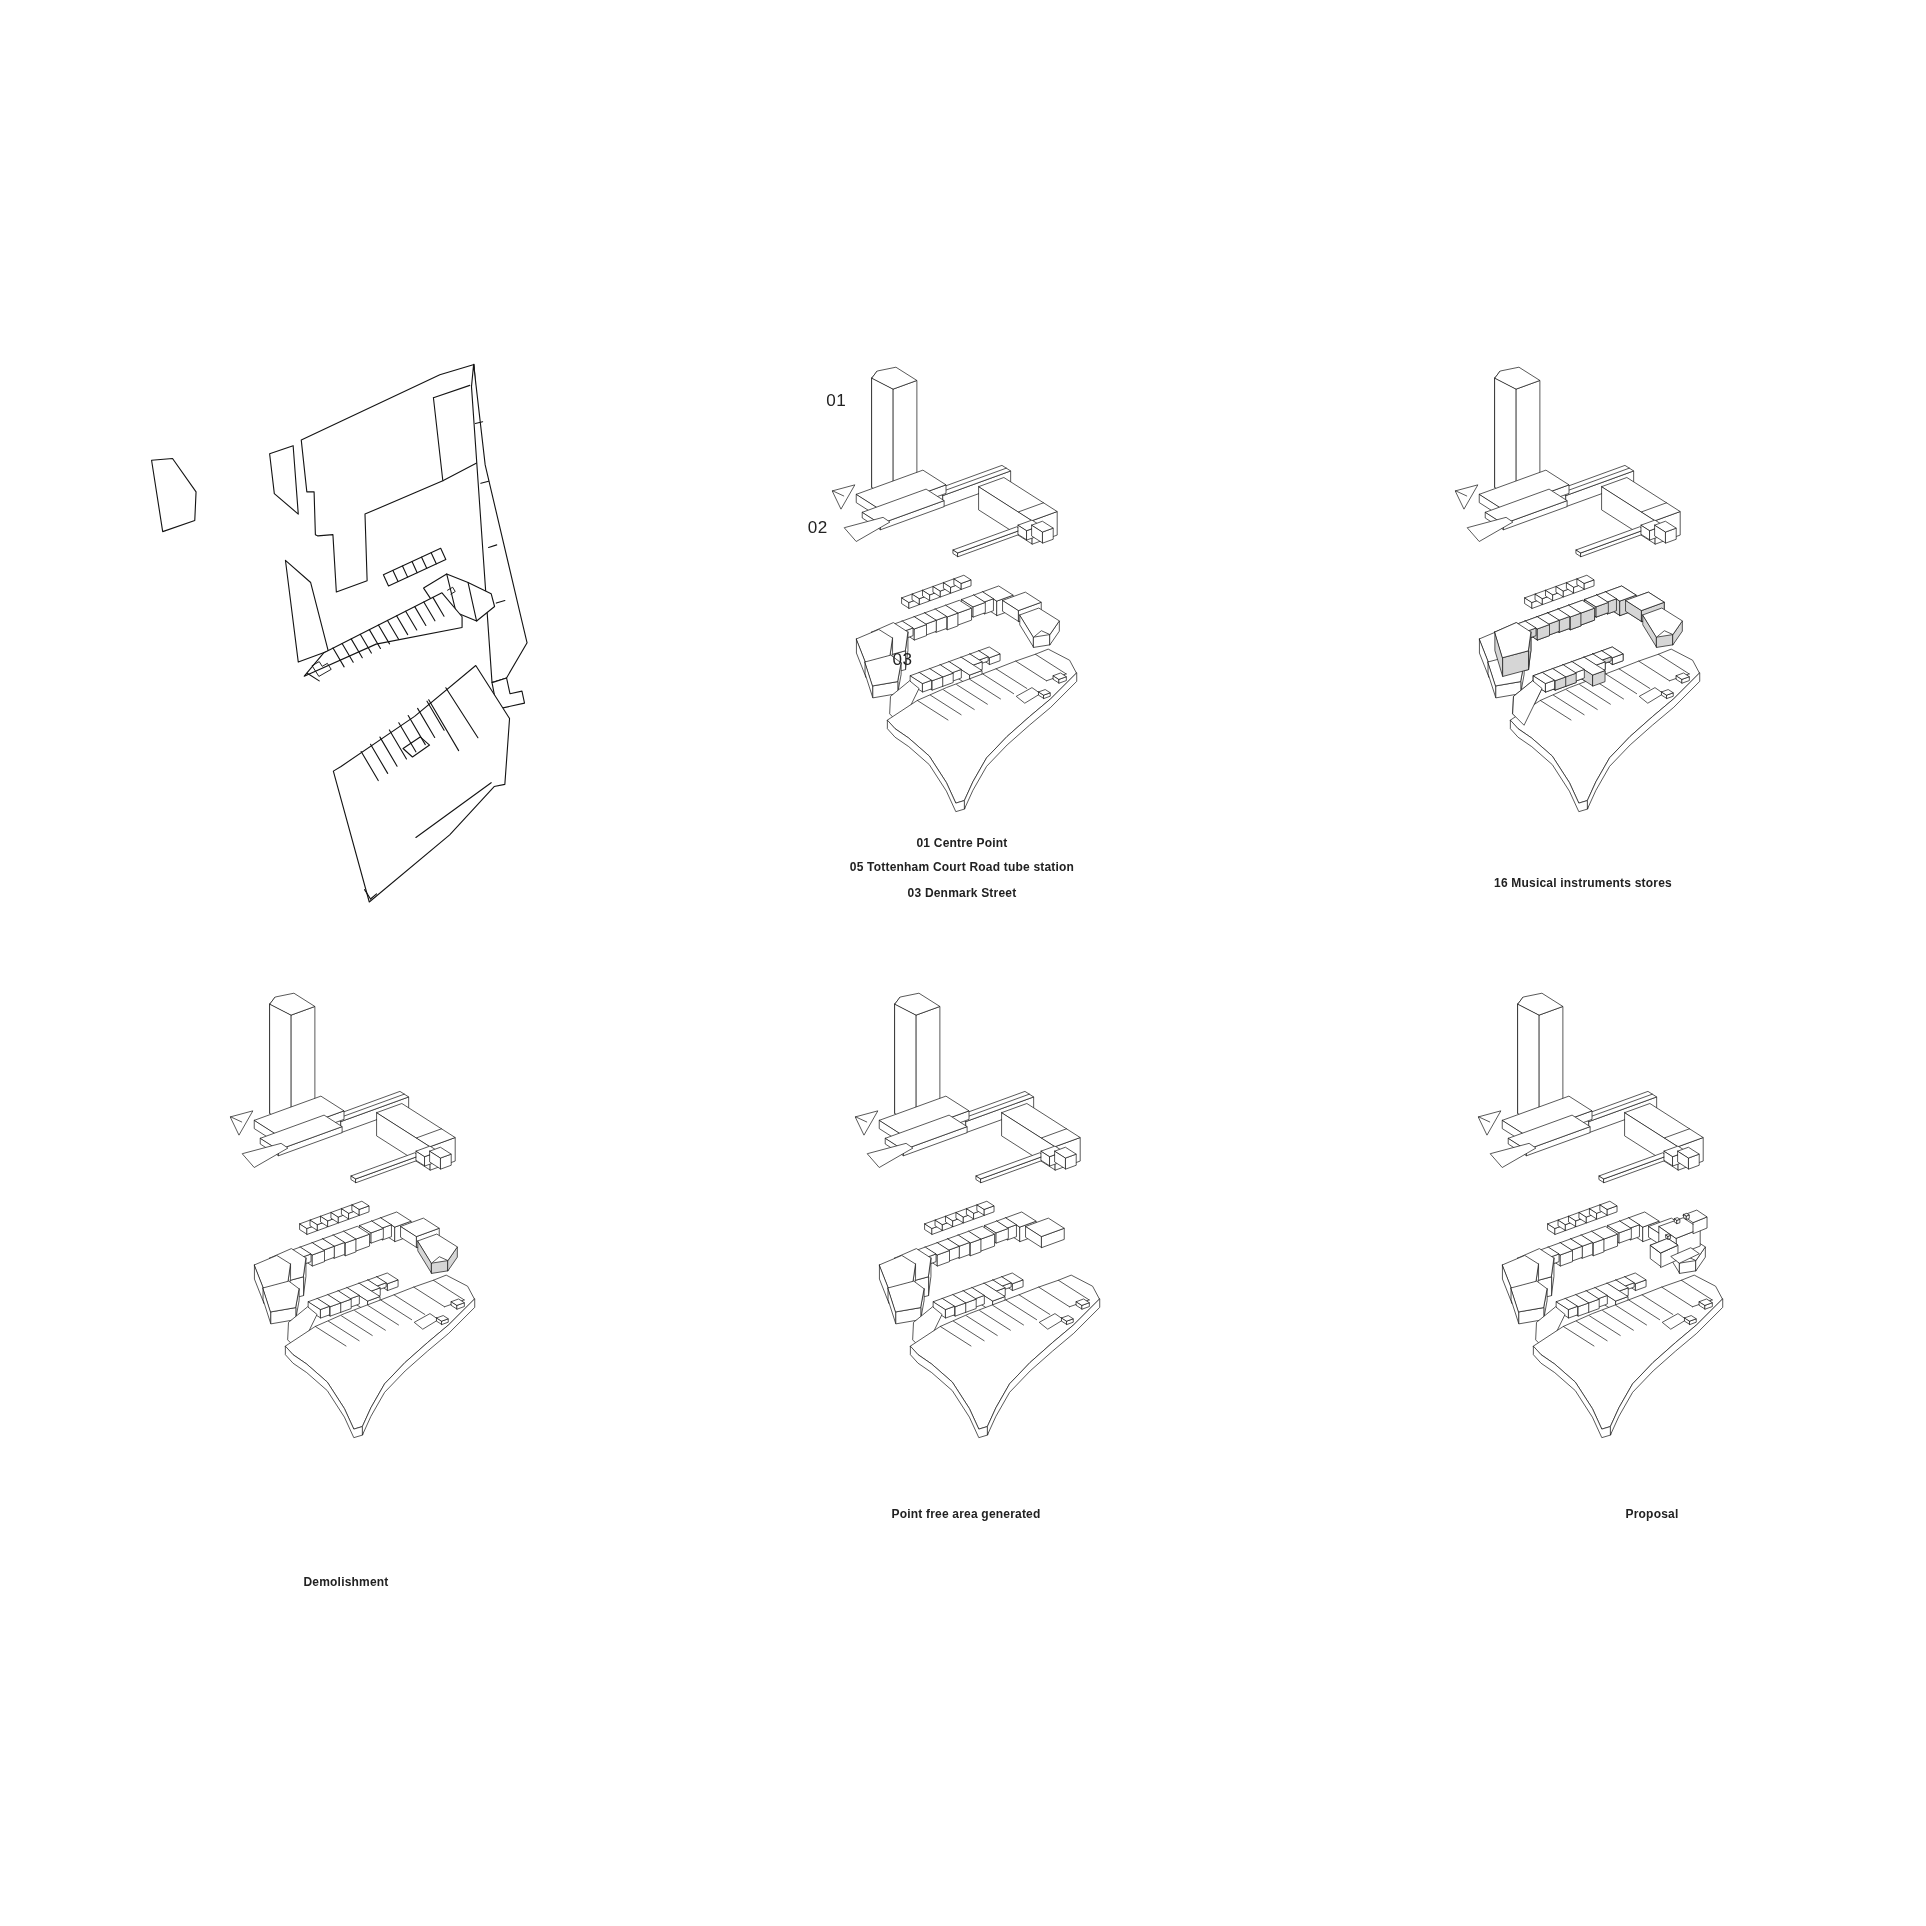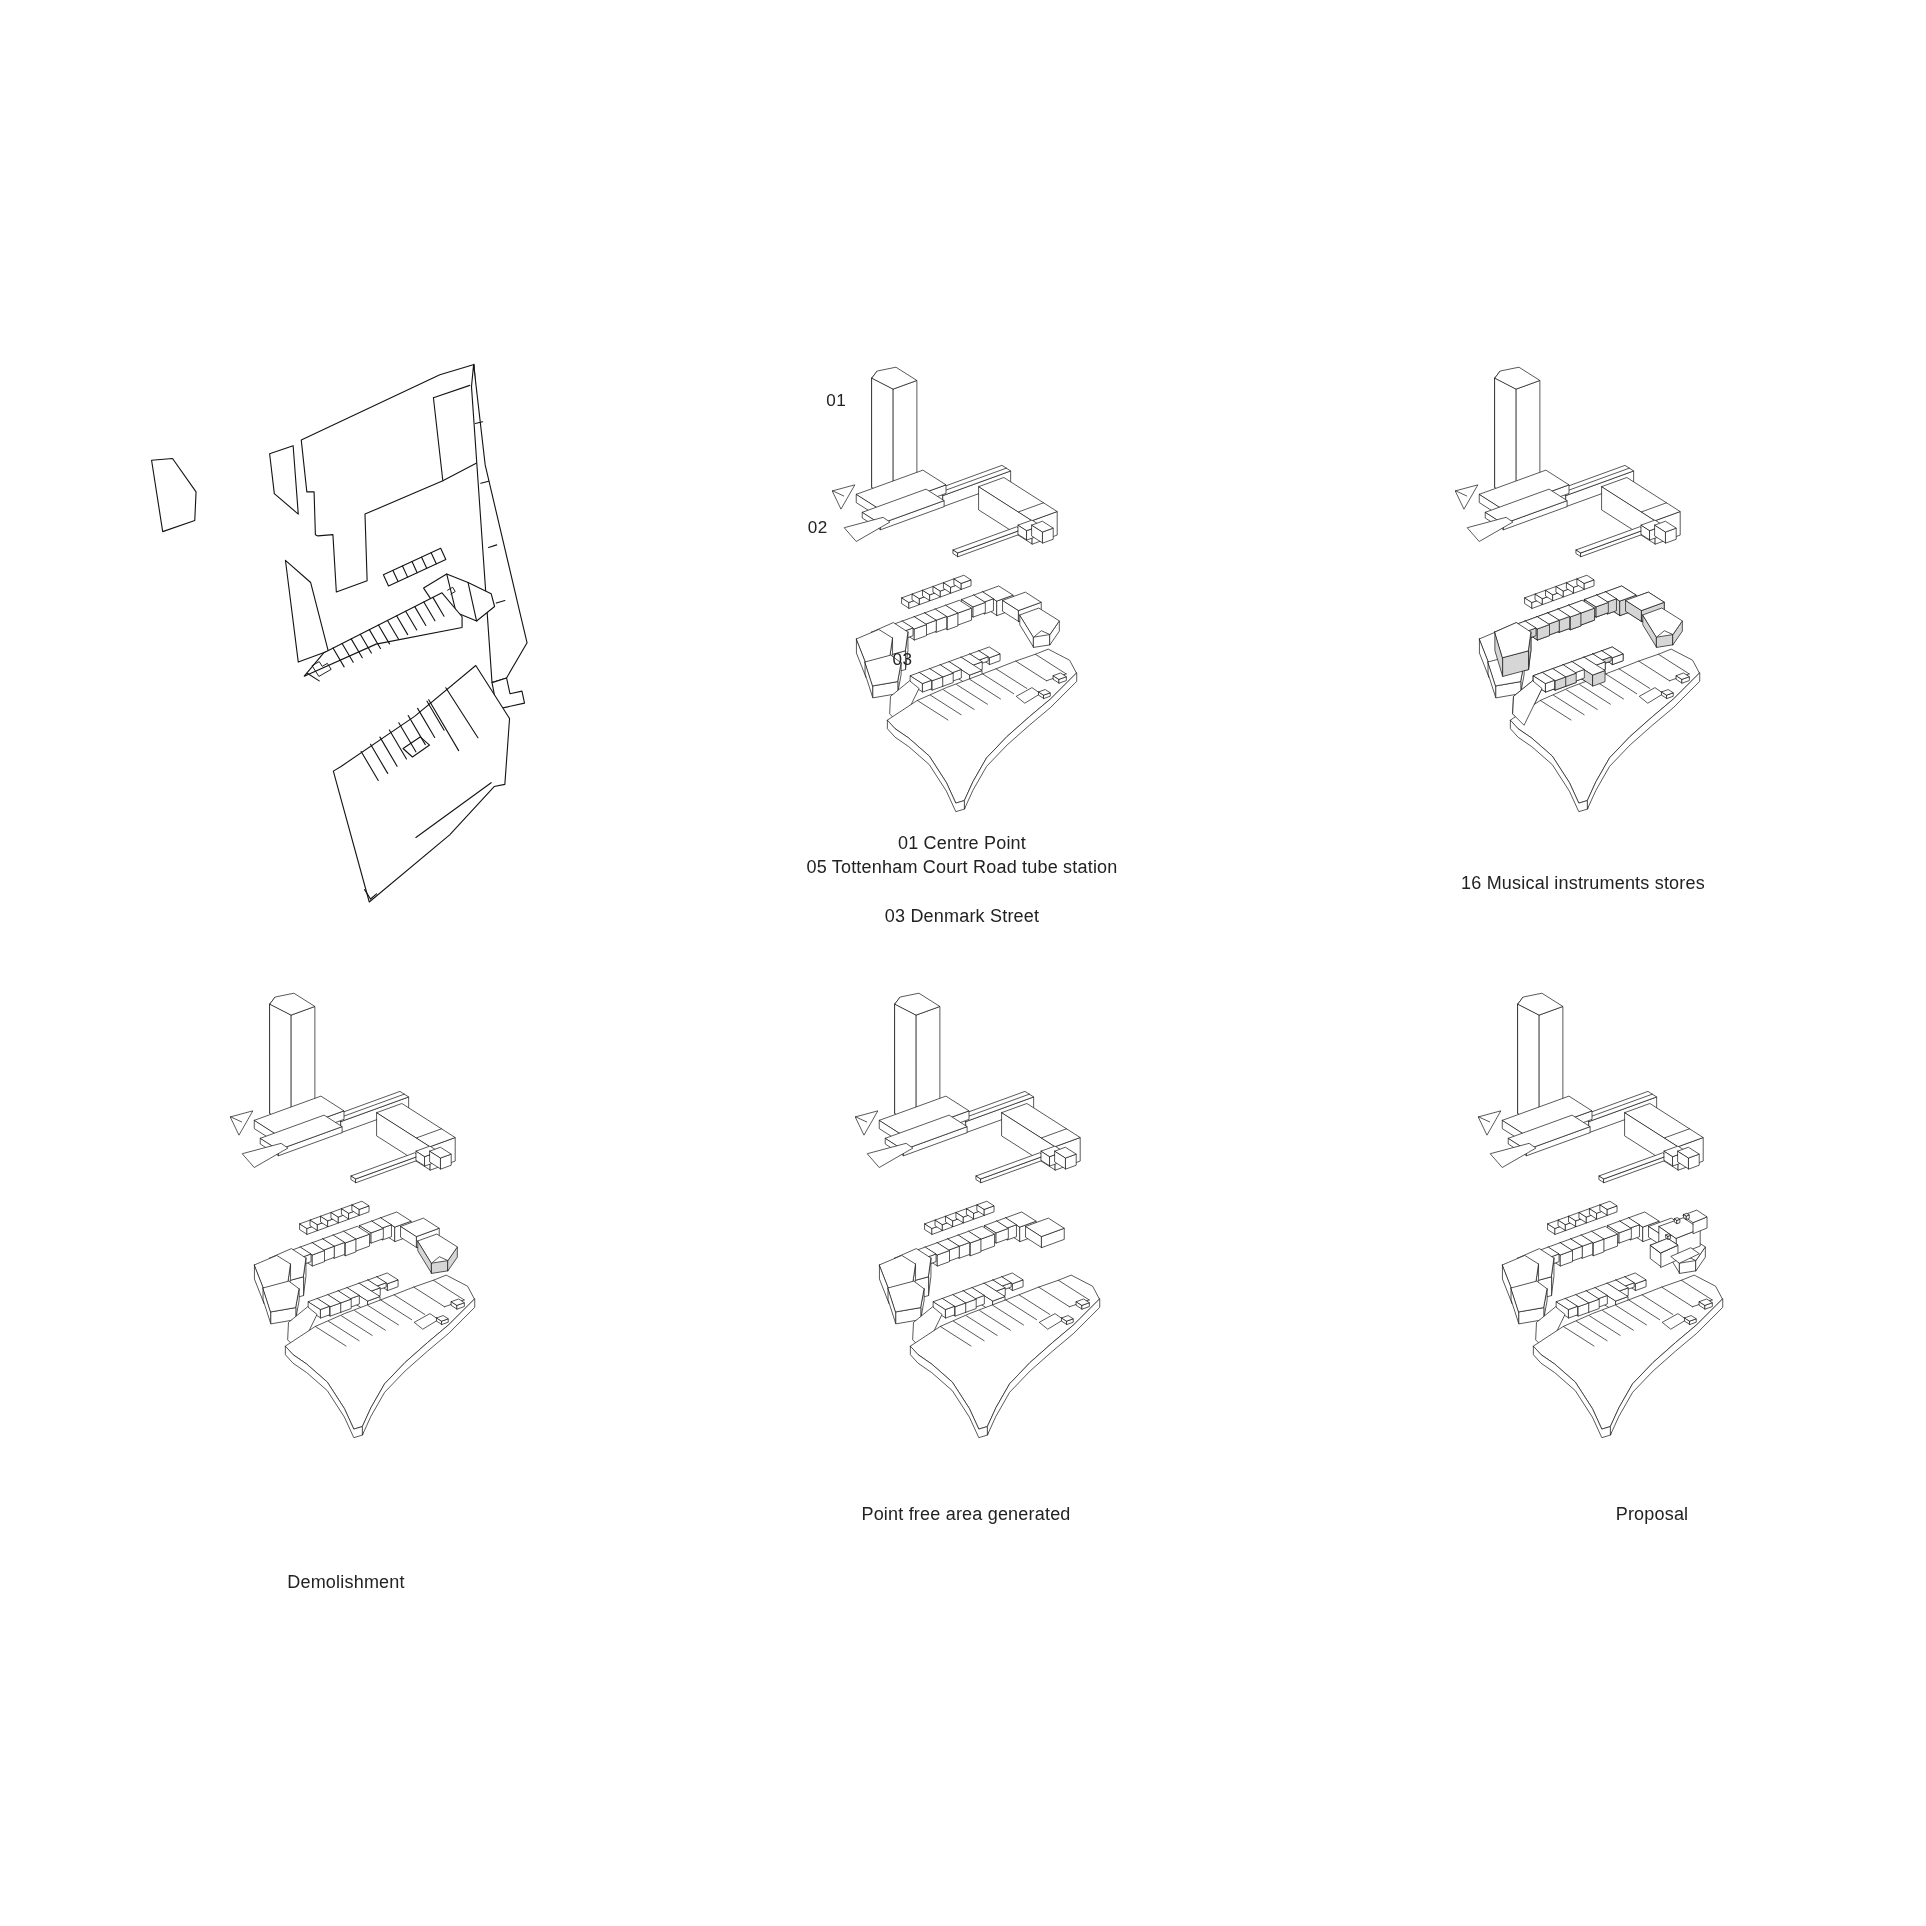--- a/index.html
+++ b/index.html
@@ -11,23 +11,23 @@
        stroke-linejoin:round;stroke-linecap:round;}
   #assets line{stroke:#1c1c1c;stroke-width:1.7;stroke-linecap:round;}
   #assets .shade{fill:#000;fill-opacity:.16;stroke:none;}
   #assets .noline{stroke:none;}
   .plan path,.plan polygon{fill:#fff;stroke:#141414;stroke-width:2.6;
        stroke-linejoin:round;stroke-linecap:round;}
   .plan line{stroke:#141414;stroke-width:2.6;stroke-linecap:round;}
   .plan .thin{stroke-width:2.2;fill:none;}
   .lbl{font-family:"Liberation Sans",sans-serif;font-weight:300;
        font-size:40px;fill:#222;letter-spacing:1px;}
-  .cap{position:absolute;font-weight:400;font-size:18px;color:#222;
+  .cap{position:absolute;font-weight:700;font-size:12px;color:#222;
        text-align:center;letter-spacing:0.2px;line-height:24.4px;}
-  .cap .gap{margin-top:24px;}
+  .cap .gap{margin-top:1px;}
 </style>
 </head>
 <body>
 
 
 
 
 <svg id="assets" width="0" height="0">
   <defs>
     <pattern id="hatchD" width="5" height="5" patternUnits="userSpaceOnUse">

